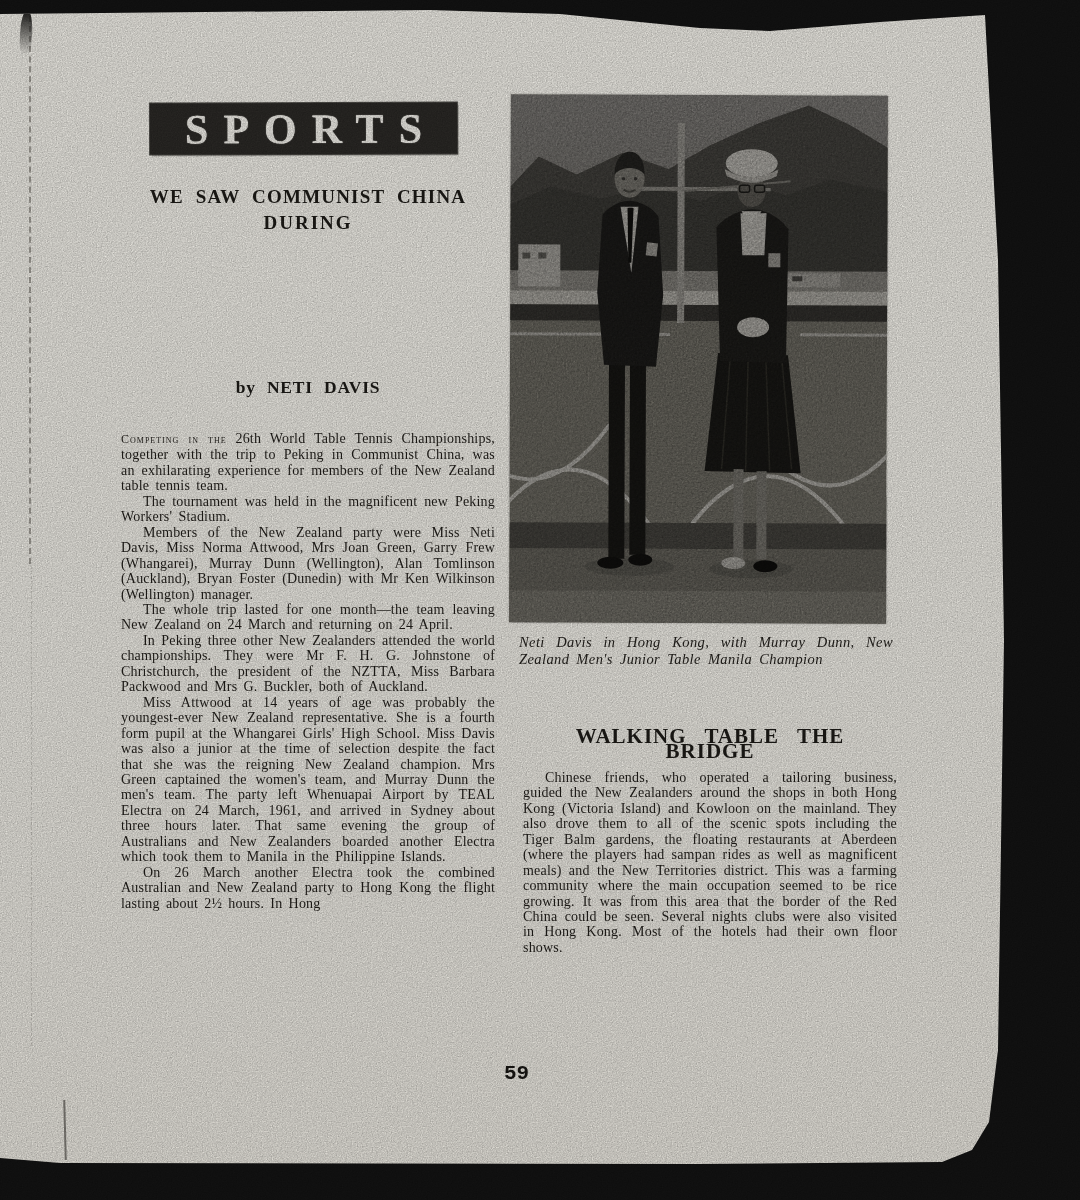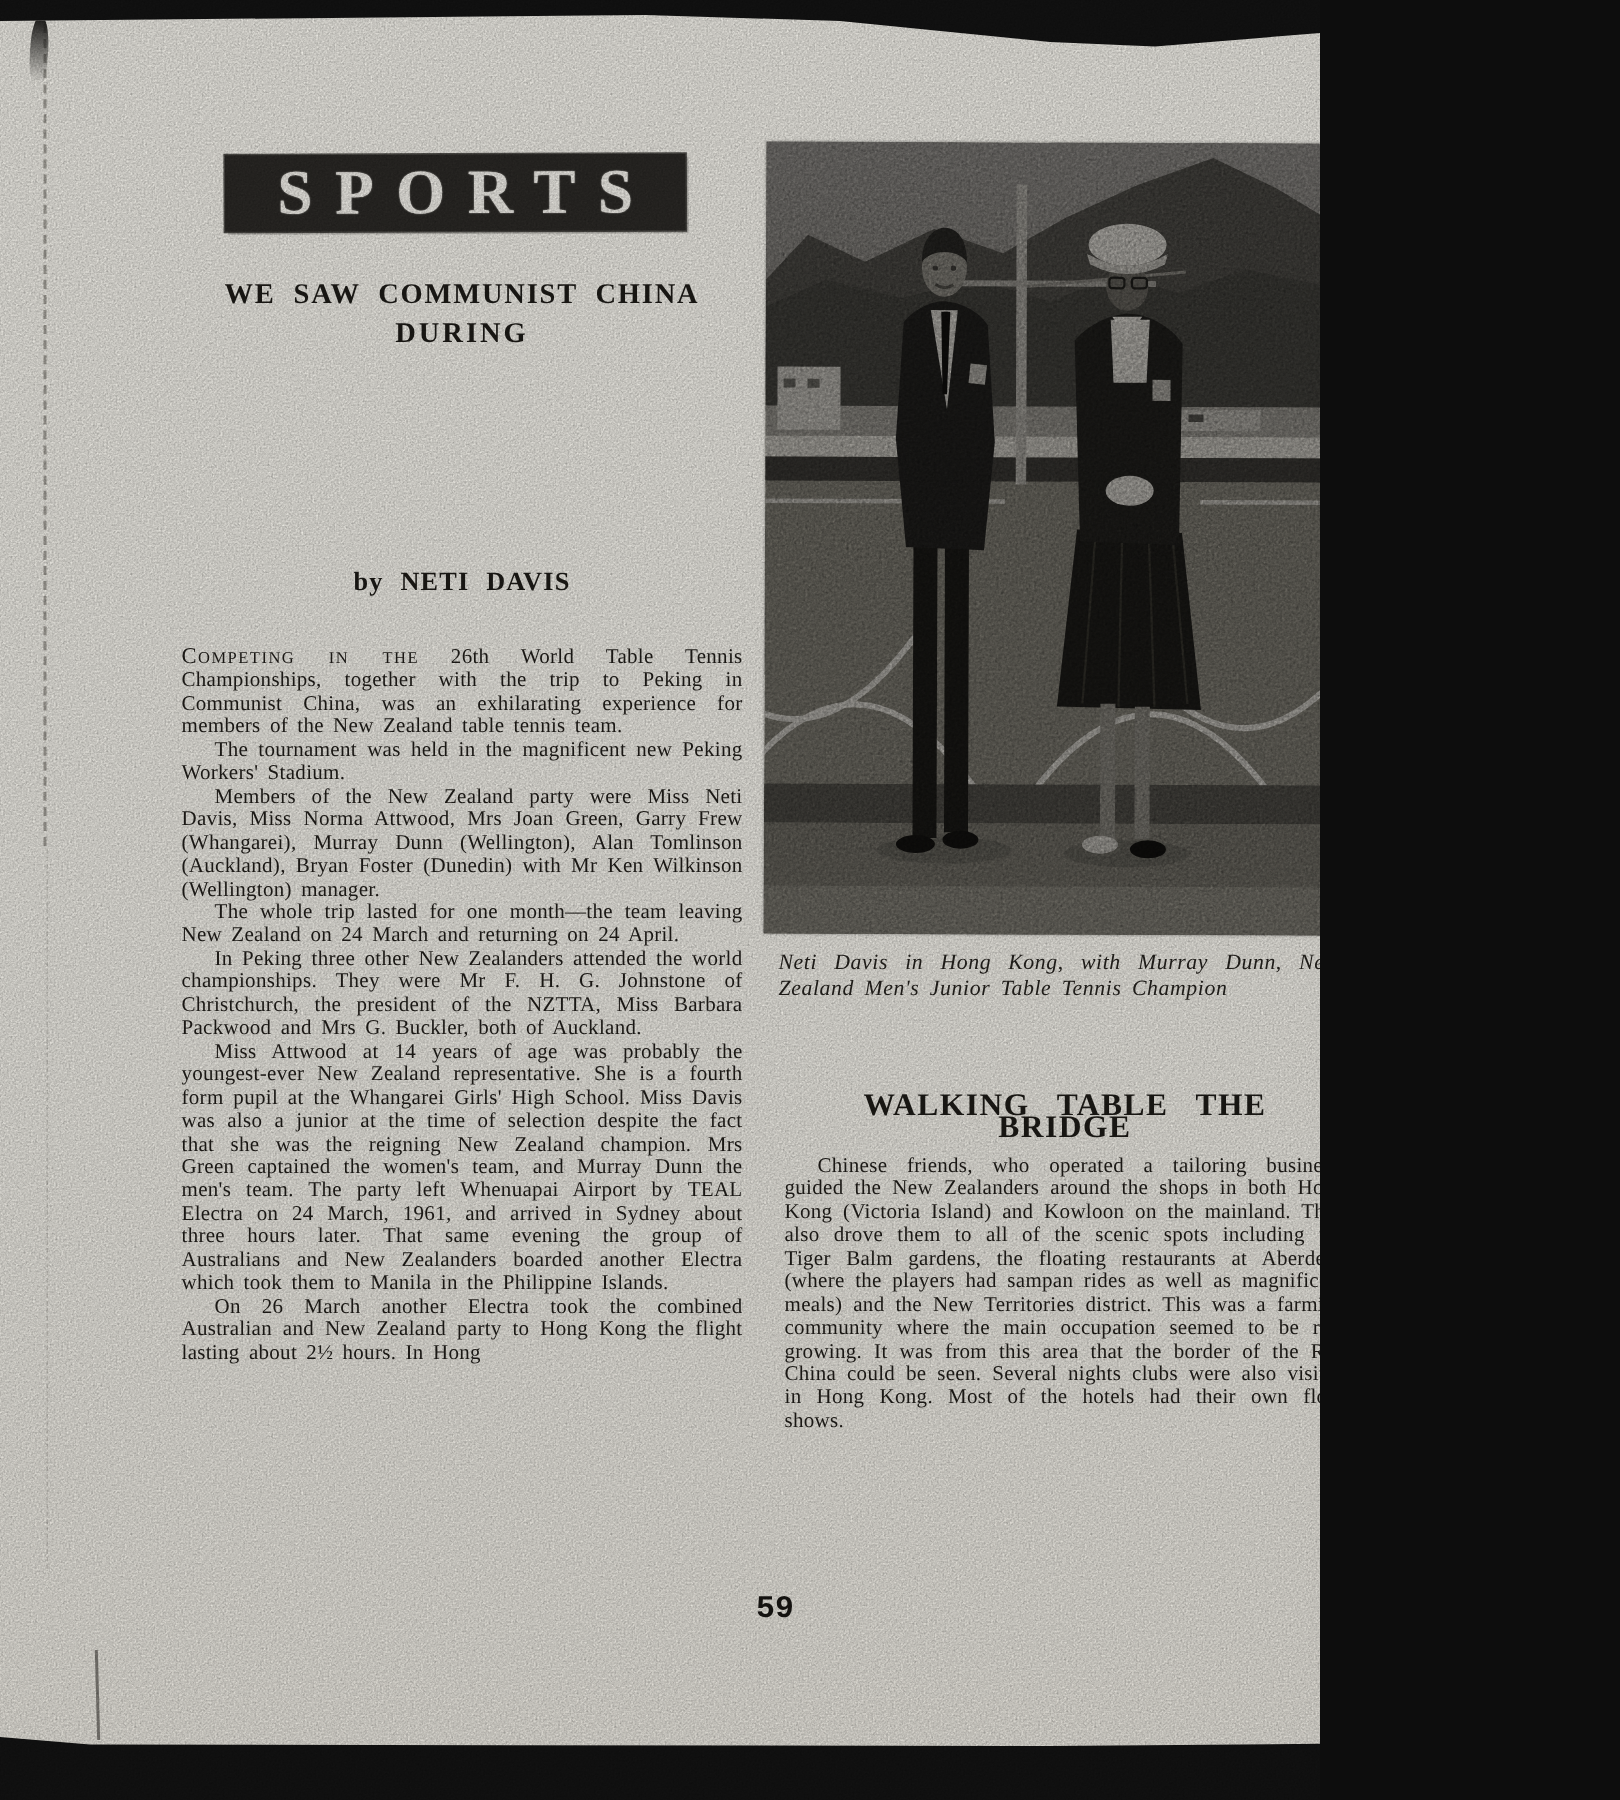--- a/index.html
+++ b/index.html
@@ -1,17 +1,17 @@
 <!DOCTYPE html>
 <html><head>
 <meta charset="utf-8">
 <style>
   html,body{margin:0;padding:0;background:#0d0d0d;}
   #scan{
-    position:relative;width:880px;height:1200px;overflow:hidden;
+    position:relative;width:1080px;height:1200px;overflow:hidden;
     background:#141414;
     font-family:"Liberation Serif","DejaVu Serif",serif;
     color:#221f1b;
   }
   
   #page{
     position:absolute;left:0;top:0;width:1010px;height:1200px;
     background:linear-gradient(175deg,#f4f2eb 0%,#f0eee7 55%,#ece9e1 100%);
     clip-path:polygon(0px 14px,430px 10px,560px 14px,700px 28px,770px 31px,880px 22px,985px 15px,
                       998px 260px,1004px 640px,998px 1050px,989px 1122px,972px 1150px,942px 1162px,
@@ -55,21 +55,21 @@
   .kicker2{top:212px;font-size:19px;letter-spacing:2px;}
   .main-title{top:246px;font-size:31px;line-height:40px;letter-spacing:1.5px;word-spacing:8px;}
   .byline{top:377px;font-size:17.5px;letter-spacing:.8px;word-spacing:6px;}
   
   .col{position:absolute;width:374px;font-size:14px;line-height:15.45px;
        text-align:justify;letter-spacing:.2px;word-spacing:2.5px;color:#211e1a;}
   #left-col{left:121px;top:431px;}
   #right-col{left:523px;top:716px;}
   .para{margin:0;text-indent:22px;}
   .para.no-indent{text-indent:0;}
-  .lead-caps{font-variant:small-caps;letter-spacing:1px;font-size:15px;}
+  .lead-caps{font-variant:small-caps;letter-spacing:1px;font-size:12px;}
   .section-heading{
     margin:13px 0 10px 0;text-align:center;font-weight:bold;font-size:21px;
     letter-spacing:1px;word-spacing:12px;text-indent:0;color:#1e1c18;
   }
   
   .photo{
     position:absolute;left:510px;top:95px;width:377px;height:528px;
     transform:rotate(.2deg);box-shadow:0 0 2px rgba(0,0,0,.4);
   }
   .caption{
@@ -193,21 +193,21 @@
         <rect x="258" y="158" width="12" height="14" fill="#b2afa8"></rect>
         <ellipse cx="241" cy="96" rx="14" ry="16" fill="#6e6b64"></ellipse>
         <rect x="229" y="90" width="10" height="7" rx="2" fill="none" stroke="#23221f" stroke-width="1.5"></rect>
         <rect x="244" y="90" width="10" height="7" rx="2" fill="none" stroke="#23221f" stroke-width="1.5"></rect>
         <ellipse cx="241" cy="68" rx="26" ry="14" fill="#dcd9d2"></ellipse>
         <path d="M214,74 Q241,90 268,74 L266,81 Q241,94 216,81 Z" fill="#c6c3bc"></path>
       </g>
       <rect width="377" height="528" filter="url(#photograin)" opacity=".45"></rect>
     </svg>
 
-    <div class="caption">Neti Davis in Hong Kong, with Murray Dunn, New Zealand Men's Junior Table Tennis Champion</div>
+    <div class="caption">Neti Davis in Hong Kong, with Murray Dunn, New Zealand Men's Junior Table Manila Champion</div>
 
     <div id="right-col" class="col">
       <p class="para section-heading">WALKING TABLE THE BRIDGE</p>
       <p class="para">Chinese friends, who operated a tailoring business, guided the New Zealanders around the shops in both Hong Kong (Victoria Island) and Kowloon on the mainland. They also drove them to all of the scenic spots including the Tiger Balm gardens, the floating restaurants at Aberdeen (where the players had sampan rides as well as magnificent meals) and the New Territories district. This was a farming community where the main occupation seemed to be rice growing. It was from this area that the border of the Red China could be seen. Several nights clubs were also visited in Hong Kong. Most of the hotels had their own floor shows.</p>
     </div>
 
     <div class="page-number">59</div>
   </div>
 
   <svg class="grain">

